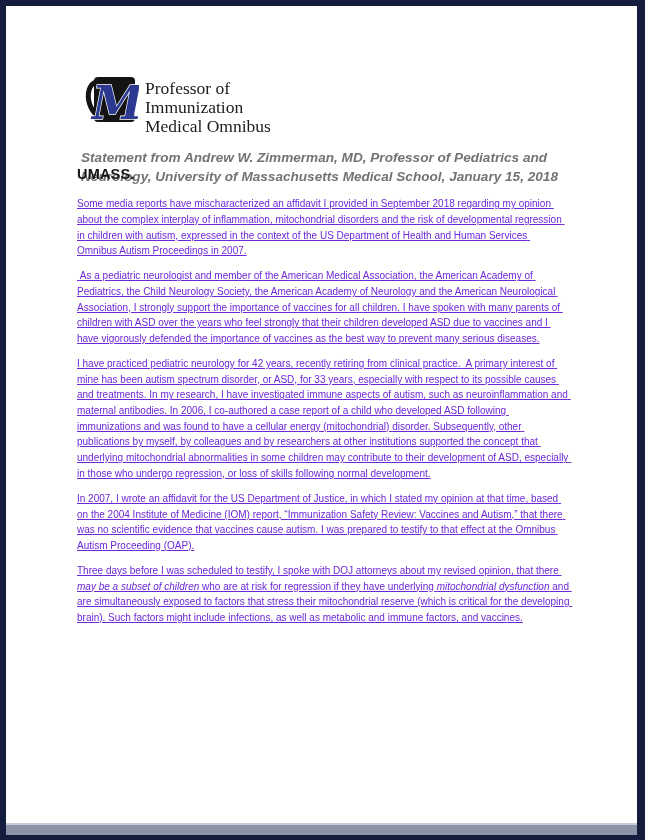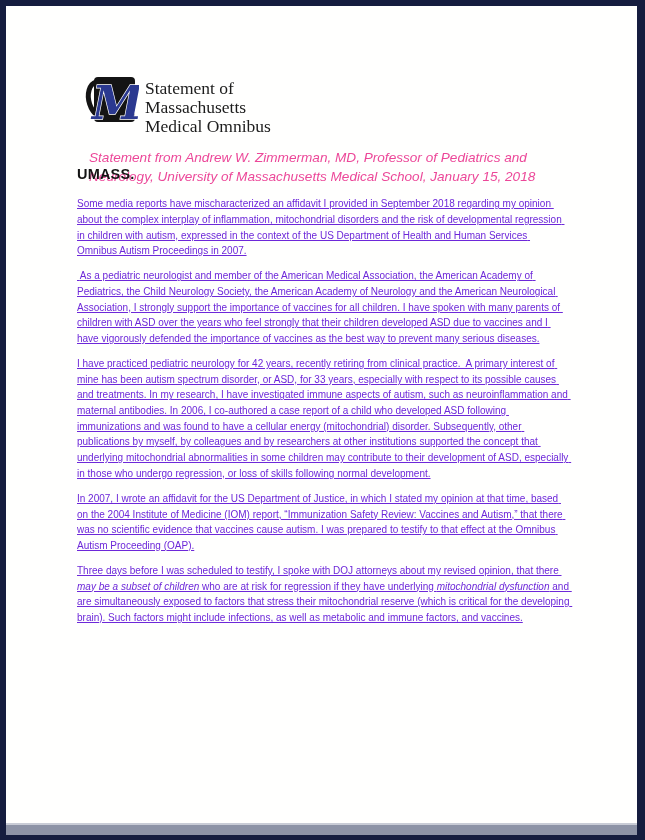--- a/index.html
+++ b/index.html
@@ -35,26 +35,26 @@
     letter-spacing: 0.2px;
     margin-top: 44px;
   }
   .logo-school {
     position: absolute; left: 68px; top: 2px;
     font-family: "Liberation Serif", serif;
     font-size: 17.5px; line-height: 18.8px; color: #1c1c1c;
   }
   
   .heading {
-    margin: 0 0 10px 12px;
+    margin: 0 0 10px 4px;
     font-size: 13.6px;
     line-height: 18.6px;
-    font-weight: normal;
+    font-weight: bold;
     font-style: italic;
-    color: #ec4899;
+    color: #737373;
   }
   .body-para {
     margin: 0 0 9.5px 0;
     font-size: 10px;
     line-height: 15.65px;
     color: #6d28d9;
     white-space: pre-wrap;
     text-decoration: underline;
   }
   .body-para .italic { font-style: italic; }
@@ -74,22 +74,22 @@
   <div class="content">
 
     <div class="logo">
       <svg class="logo-mark" width="62" height="50" viewBox="0 0 62 50" aria-hidden="true">
         <rect x="17" y="0" width="41" height="45" rx="4" fill="#141414"></rect>
         <ellipse cx="25" cy="23" rx="13" ry="19" transform="rotate(-18 25 23)" fill="none" stroke="#141414" stroke-width="5"></ellipse>
         <text x="15" y="42" font-family="'DejaVu Serif', serif" font-style="italic" font-weight="bold" font-size="46" fill="#2b3990" stroke="#ffffff" stroke-width="1.3" paint-order="stroke">M</text>
       </svg>
       <div class="logo-umass">UMASS.</div>
       <div class="logo-school">
-        <div>Statement of</div>
-        <div>Massachusetts</div>
+        <div>Professor of</div>
+        <div>Immunization</div>
         <div>Medical Omnibus</div>
       </div>
     </div>
 
     <div class="heading">
       <div>Statement from Andrew W. Zimmerman, MD, Professor of Pediatrics and</div>
       <div>Neurology, University of Massachusetts Medical School, January 15, 2018</div>
     </div>
 
     <div id="paragraphs">

